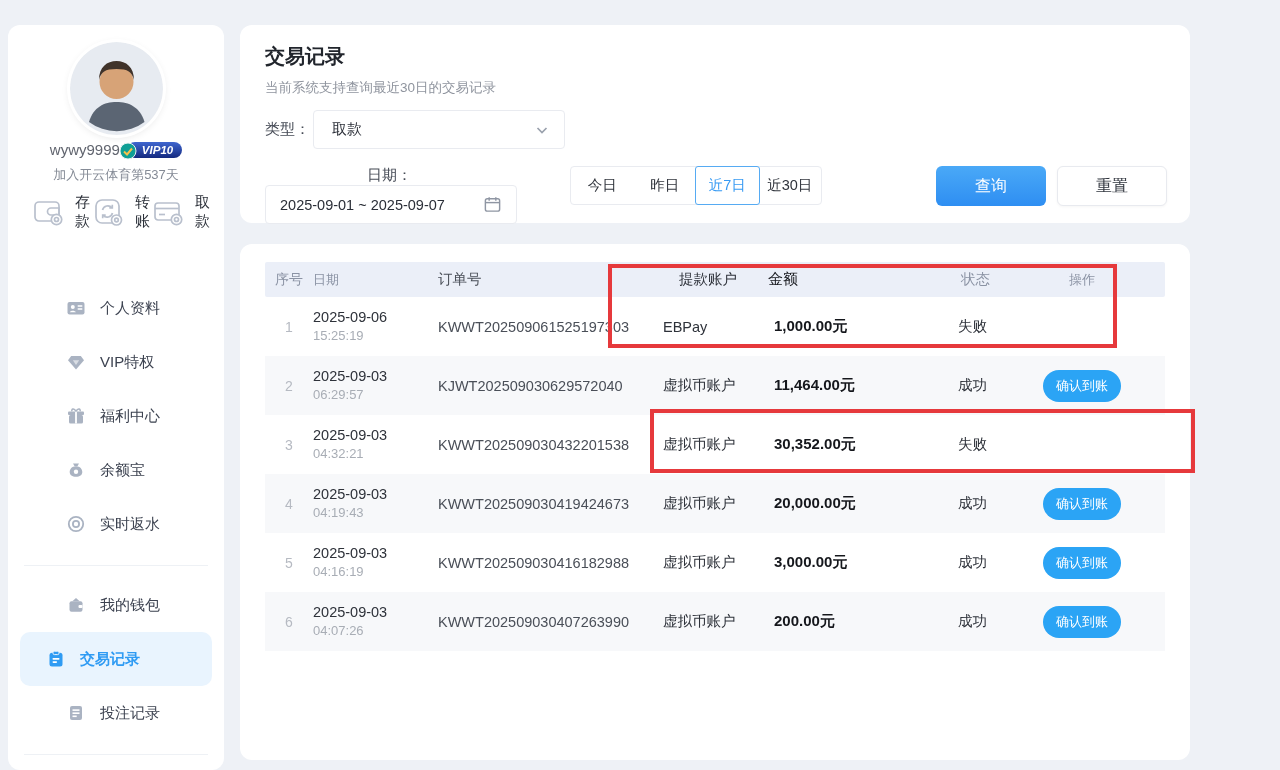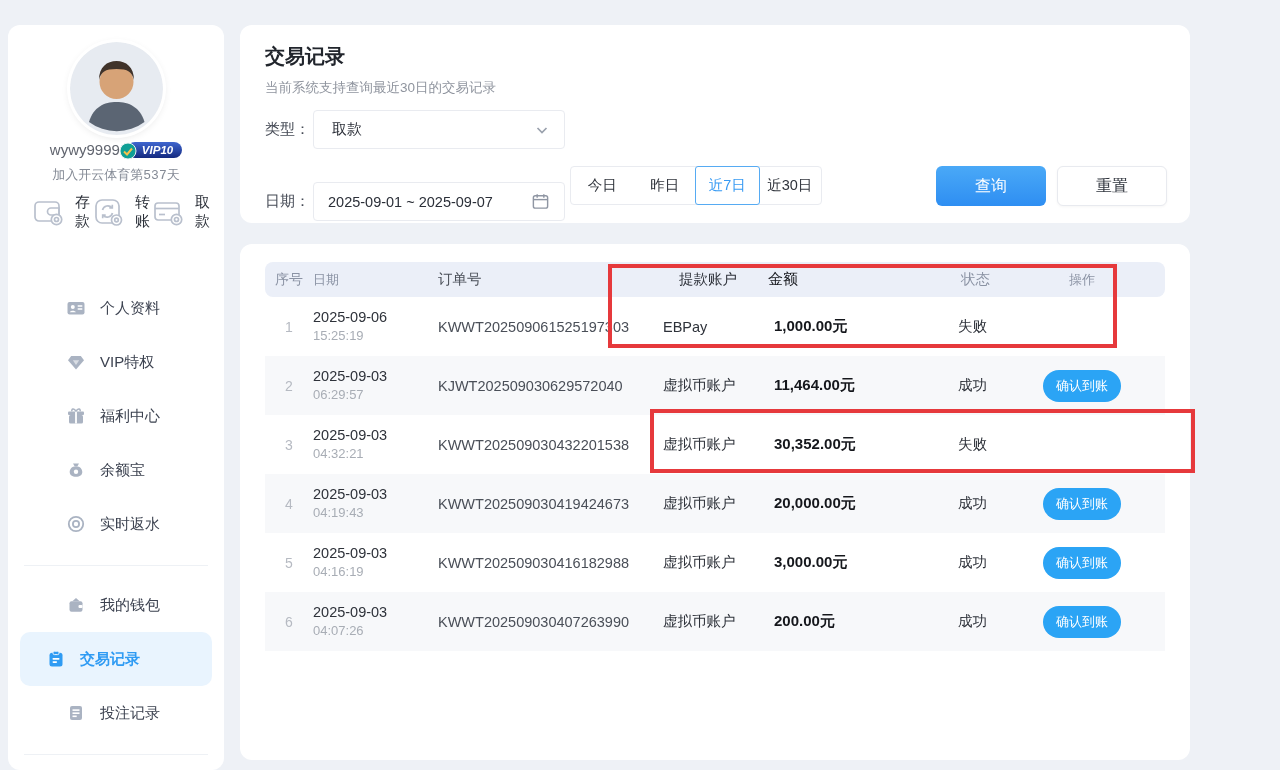--- a/index.html
+++ b/index.html
@@ -9,51 +9,51 @@
 
   .card { position:absolute; background:#fff; border-radius:12px; }
 
   
   .sidebar { left:8px; top:25px; width:216px; height:745px; }
   .avatar-wrap { position:absolute; left:62px; top:17px; width:93px; height:93px; border-radius:50%; overflow:hidden; box-shadow:0 0 0 3px #fff,0 2px 8px rgba(0,0,0,.12); }
   .name-row { position:absolute; top:116px; left:0; right:0; display:flex; justify-content:center; align-items:center; gap:7px; }
   .username { font-size:15px; color:#60646e; }
   .vip-badge { position:relative; display:inline-block; background:linear-gradient(180deg,#3f66cf,#142a80); color:#fff; font-size:11.5px; font-weight:bold; font-style:italic; border-radius:10px; padding:2px 9px 2px 15px; }
   .vip-emblem { position:absolute; left:-8px; top:0px; width:18px; height:18px; }
-  .join-text { position:absolute; top:141px; left:0; right:0; text-align:center; font-size:13px; color:#858b96;font-family:Liberation Mono, monospace; }
+  .join-text { position:absolute; top:141px; left:0; right:0; text-align:center; font-size:13px; color:#858b96; }
   .quick-actions { position:absolute; top:168px; left:22px; right:22px; display:flex; justify-content:space-between; }
   .qa-item { display:flex; flex-direction:row; align-items:center; gap:9px; cursor:pointer; }
   .qa-label { font-size:15px; color:#2c313a; }
   .menu { position:absolute; top:256px; left:0; right:0; }
   .menu-item { height:54px; display:flex; align-items:center; gap:14px; padding-left:58px; font-size:15px; color:#3c4250; cursor:pointer; }
   .menu-item.active { background:#e9f4fe; border-radius:10px; margin:0 12px; padding-left:26px; color:#2f9bf3; font-weight:bold; }
   .menu-divider { height:1px; background:#eef1f5; margin:14px 16px 12px; }
 
   
   .filter-card { left:240px; top:25px; width:950px; height:198px; }
   .page-title { position:absolute; left:25px; top:18px; font-size:20px; font-weight:bold; color:#21252c; }
   .page-subtitle { position:absolute; left:25px; top:54px; font-size:13.5px; color:#8f949e; }
   .f-label { font-size:15px; color:#454a55; width:48px; }
   .f-row { position:absolute; left:25px; display:flex; align-items:center; }
   .row-type { top:85px; }
-  .row-date { top:157px; }
+  .row-date { top:141px;flex-direction:column; }
   .select-box, .date-box { width:252px; height:39px; border:1px solid #e9ebf0; border-radius:4px; background:#fff; display:flex; align-items:center; padding:0 14px 0 18px; font-size:15px; color:#2b2f38; cursor:pointer; justify-content:space-between; }
   .date-box { padding-left:14px; font-size:14.5px; }
   .range-group { position:absolute; left:330px; top:141px; width:252px; height:39px; border:1px solid #e9ebf0; border-radius:4px; background:#fff; display:flex; }
   .range-cell { flex:1; display:flex; align-items:center; justify-content:center; font-size:14.5px; color:#30343c; cursor:pointer; }
   .range-cell.selected { border:1px solid #56abf3; border-radius:3px; color:#379af3; margin:-1px; z-index:1; background:#fff; }
   .btn { position:absolute; top:141px; width:110px; height:40px; border-radius:6px; font-size:16px; display:flex; align-items:center; justify-content:center; cursor:pointer; border:none; font-family:inherit; }
   .btn-query { left:696px; background:linear-gradient(180deg,#4aa9f7,#2e8ef2); color:#fff; }
   .btn-reset { left:817px; background:#fff; border:1px solid #e8eaef; color:#2f343d; box-shadow:0 1px 3px rgba(0,0,0,.04); }
 
   
   .table-card { left:240px; top:244px; width:950px; height:516px; }
   .tbl { position:absolute; left:25px; top:18px; width:900px; }
   .tr { display:grid; grid-template-columns:48px 125px 225px 105px 180px 95px 122px; align-items:center; }
-  .tr.head { height:35px; background:#ebeff8; border-radius:8px; }
+  .tr.head { height:35px; background:#ebeff8; border-radius:2px; }
   .th { font-size:13px; color:#8b93a4; }
   .tr.row { height:59px; background:#fff; }
   .tr.row:nth-of-type(odd) { background:#f7f8fa; } 
   .tr.row:nth-of-type(even) { background:#fff; }
   .c-no { text-align:center; color:#b6bac2; font-size:14px; }
   .th.c-no { color:#8b93a4; }
   .c-date .d1 { font-size:14.5px; color:#2e323a; font-weight:400; line-height:19px; }
   .c-date .d2 { font-size:13px; color:#a8adb5; line-height:18px; }
   .c-order { font-size:14.5px; color:#4a4f58; }
   .c-acct { font-size:14.5px; color:#2e323a; }

